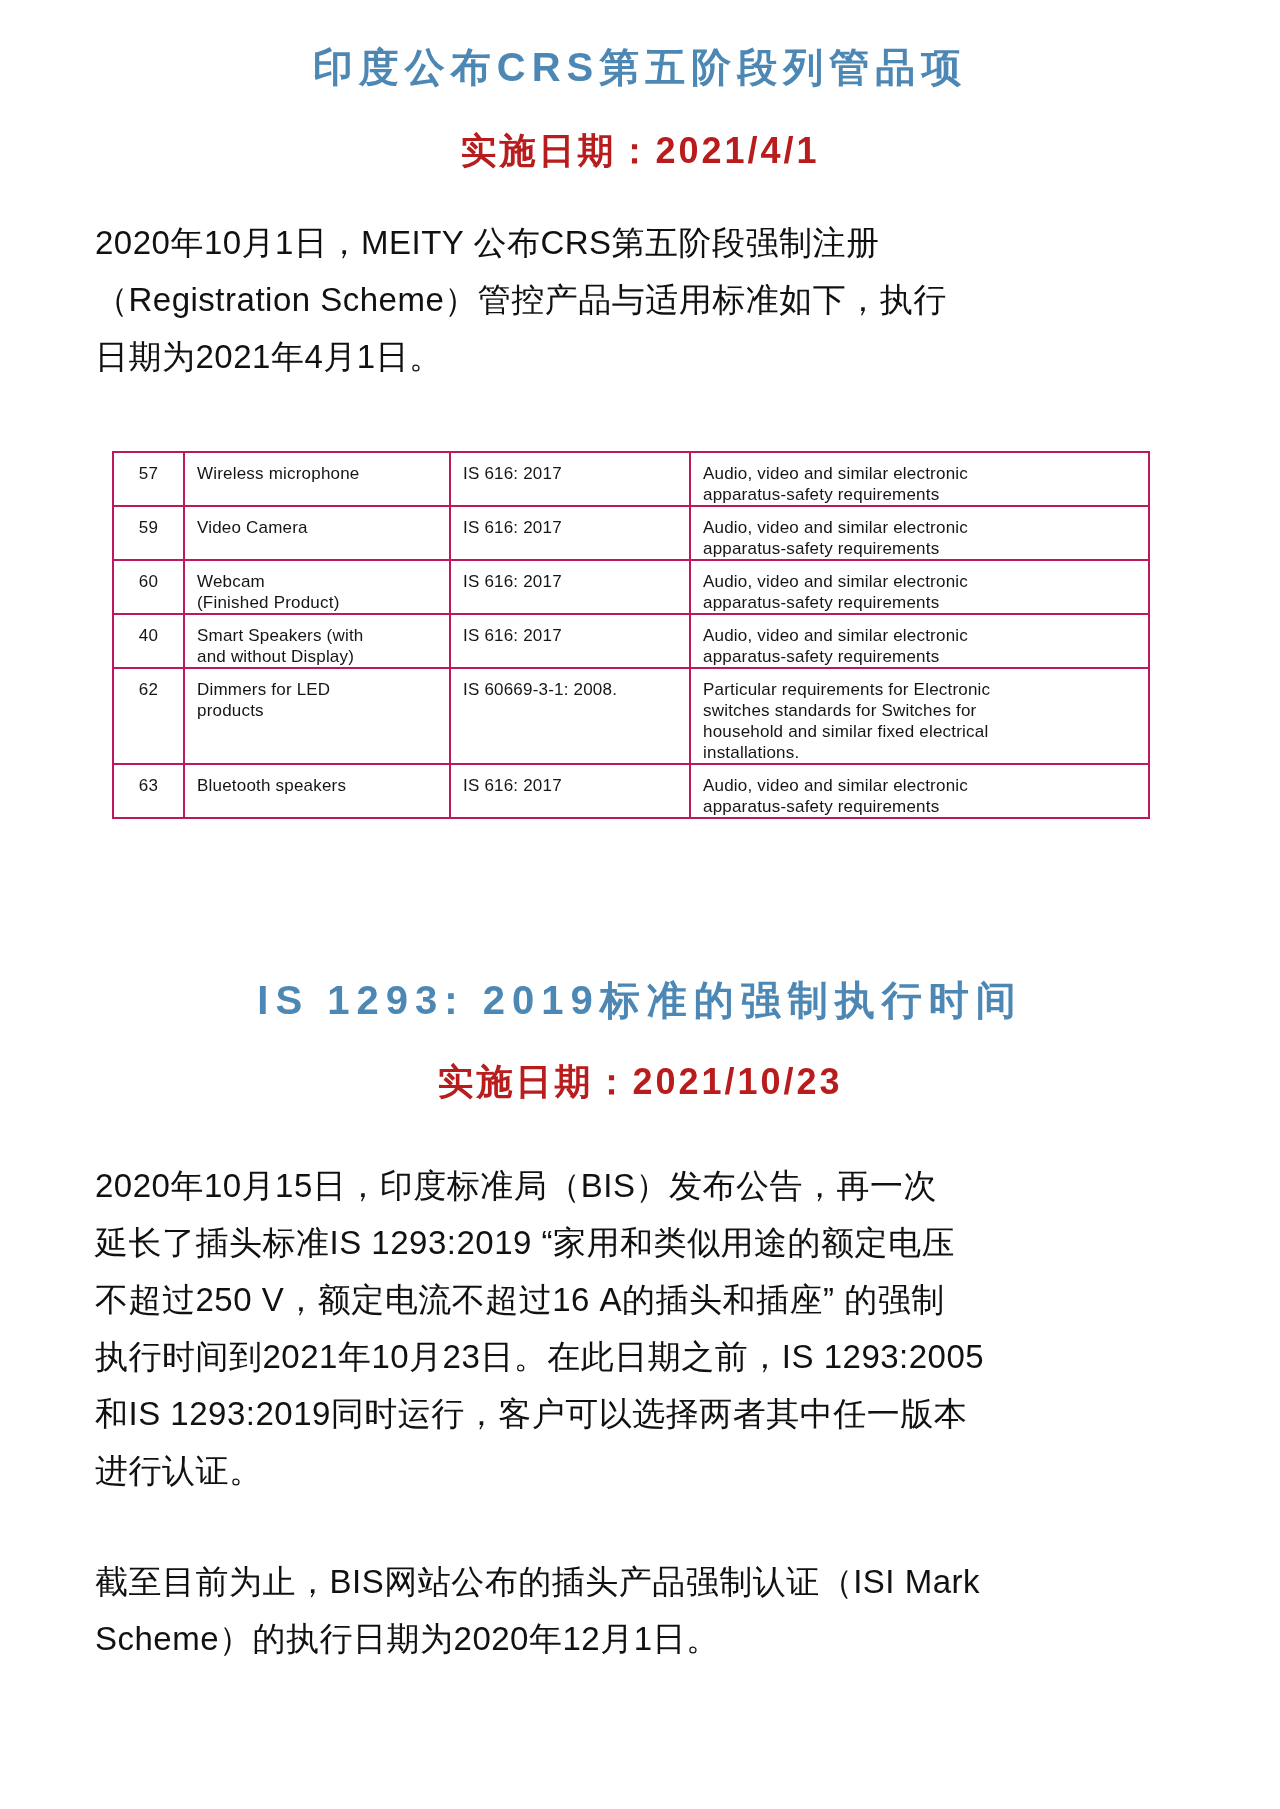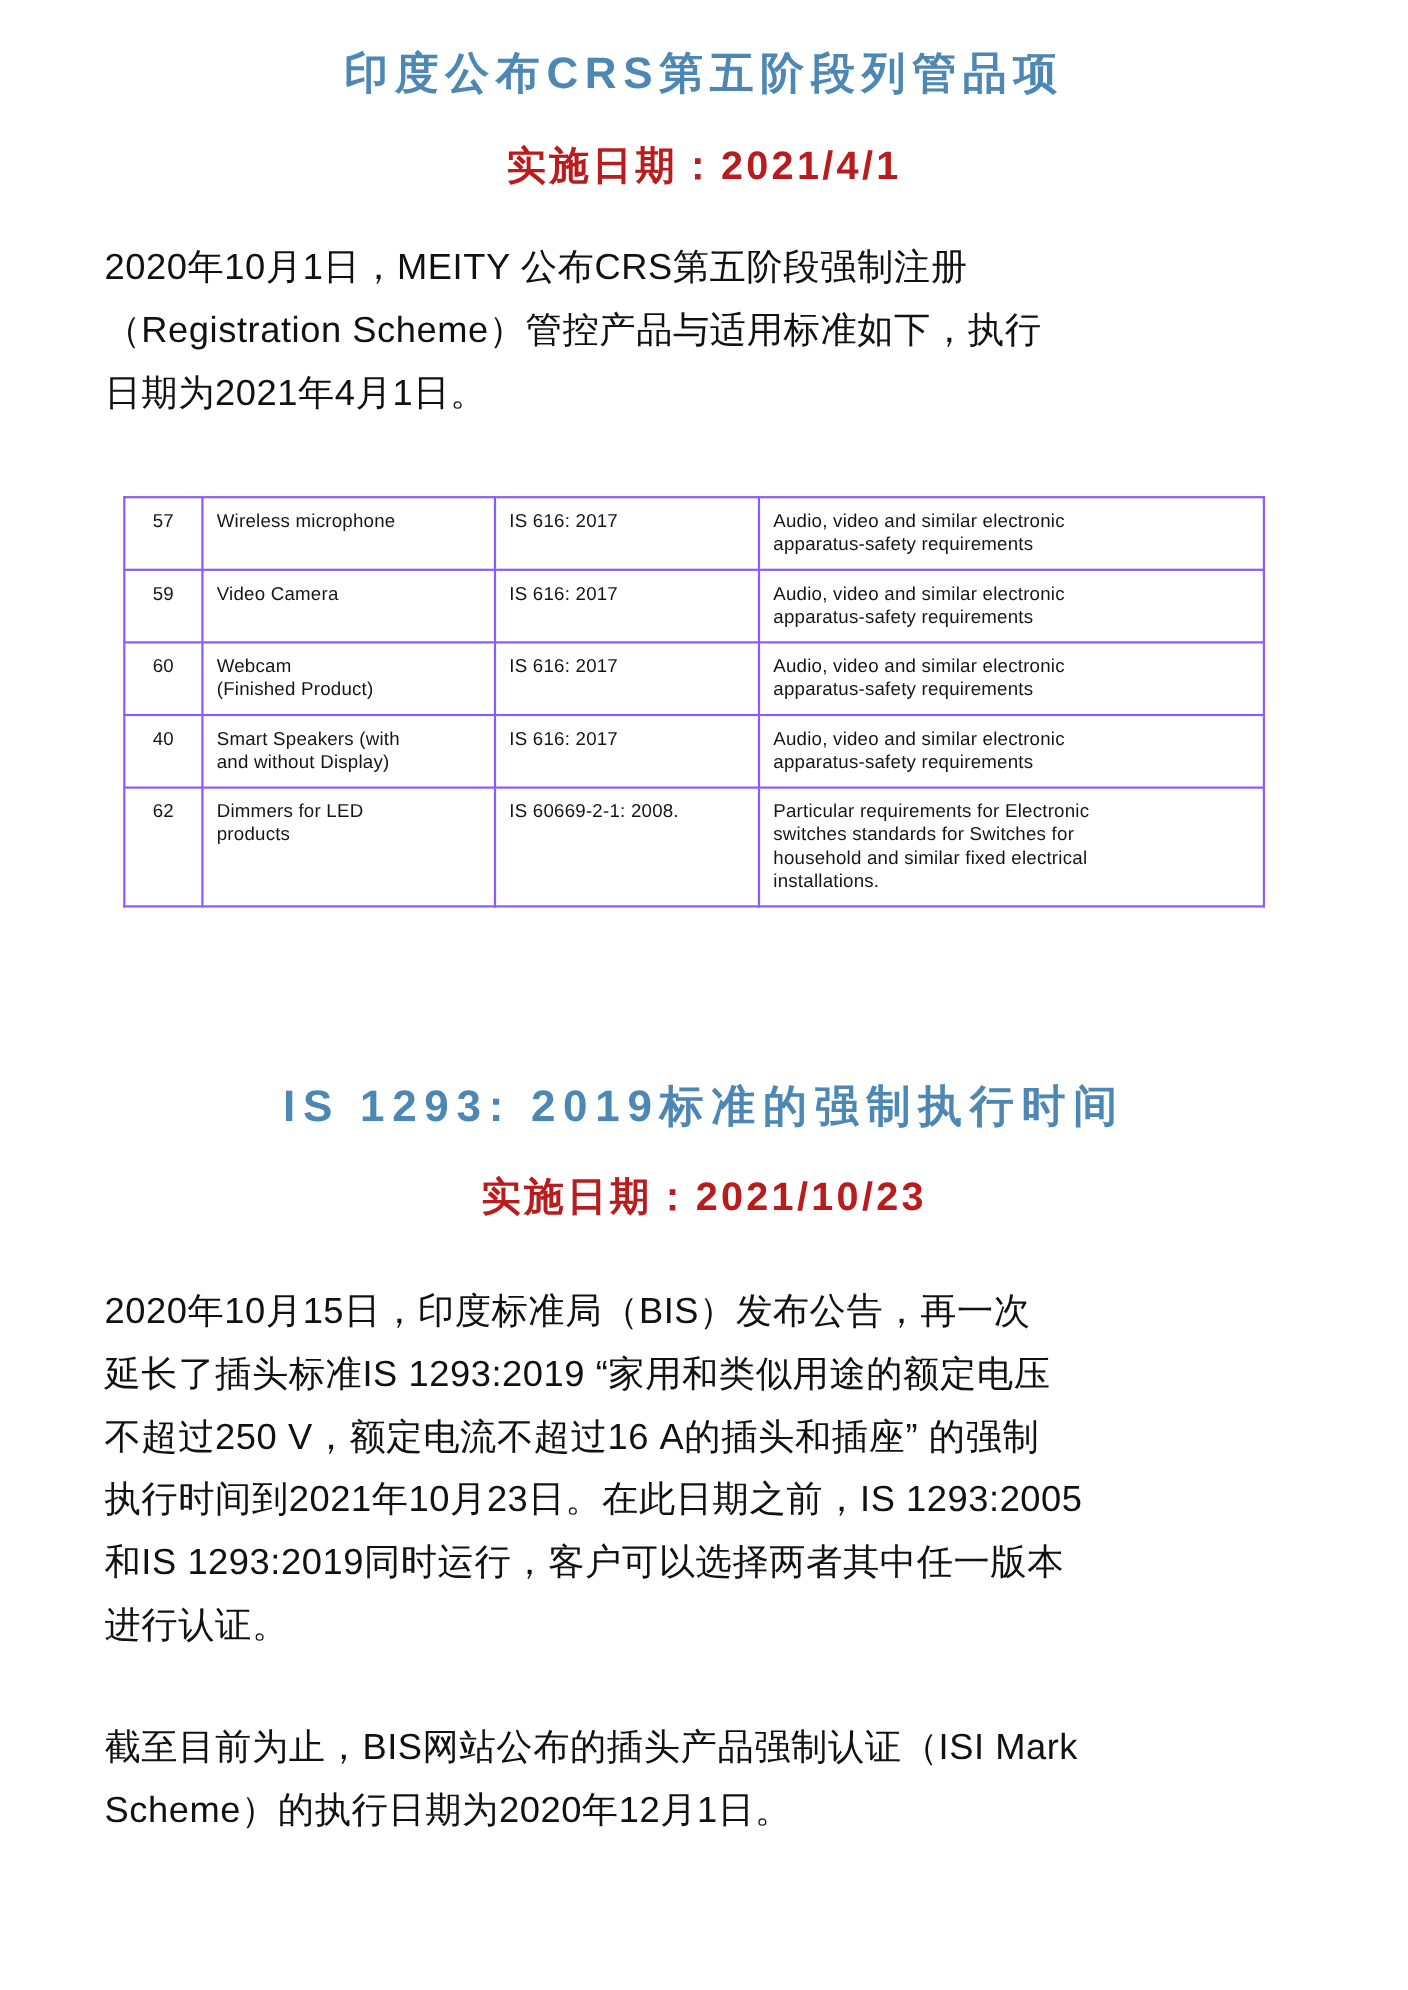--- a/index.html
+++ b/index.html
@@ -47,25 +47,25 @@
     letter-spacing: 0.5px;
   }
   .reg-table {
     margin: 66px 0 0 17px;
     width: 1036px;
     border-collapse: collapse;
     table-layout: fixed;
     border: 2px solid #1f1f1f;
   }
   .reg-table td {
-    border: 2px solid #8b5cf6;
+    border: 2px solid #be185d;
     vertical-align: top;
     font-size: 17px;
     line-height: 21px;
-    padding: 10px 12px 12px 12px;
+    padding: 10px 12px 0 12px;
     color: #151515;
     white-space: pre-line;
     letter-spacing: 0.2px;
   }
   .reg-table td.col-no {
     text-align: center;
     padding-left: 4px;
     padding-right: 4px;
   }
   .second-title {
@@ -130,25 +130,32 @@
           <td class="col-product">Smart Speakers (with
 and without Display)</td>
           <td class="col-standard">IS 616: 2017</td>
           <td class="col-description">Audio, video and similar electronic
 apparatus-safety requirements</td>
         </tr>
         <tr>
           <td class="col-no">62</td>
           <td class="col-product">Dimmers for LED
 products</td>
-          <td class="col-standard">IS 60669-2-1: 2008.</td>
+          <td class="col-standard">IS 60669-3-1: 2008.</td>
           <td class="col-description">Particular requirements for Electronic
 switches standards for Switches for
 household and similar fixed electrical
 installations.</td>
+        </tr>
+        <tr>
+          <td class="col-no">63</td>
+          <td class="col-product">Bluetooth speakers</td>
+          <td class="col-standard">IS 616: 2017</td>
+          <td class="col-description">Audio, video and similar electronic
+apparatus-safety requirements</td>
         </tr>
       </tbody>
   </table>
 
   <h1 class="second-title">
     <span class="title-line">IS 1293: 2019标准的强制执行时间</span>
   </h1>
 
   <div class="date-line date-line-2">实施日期：2021/10/23</div>
 

